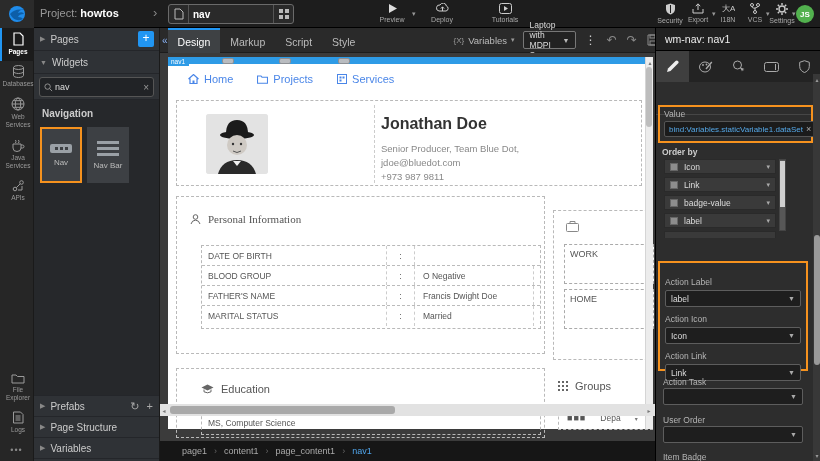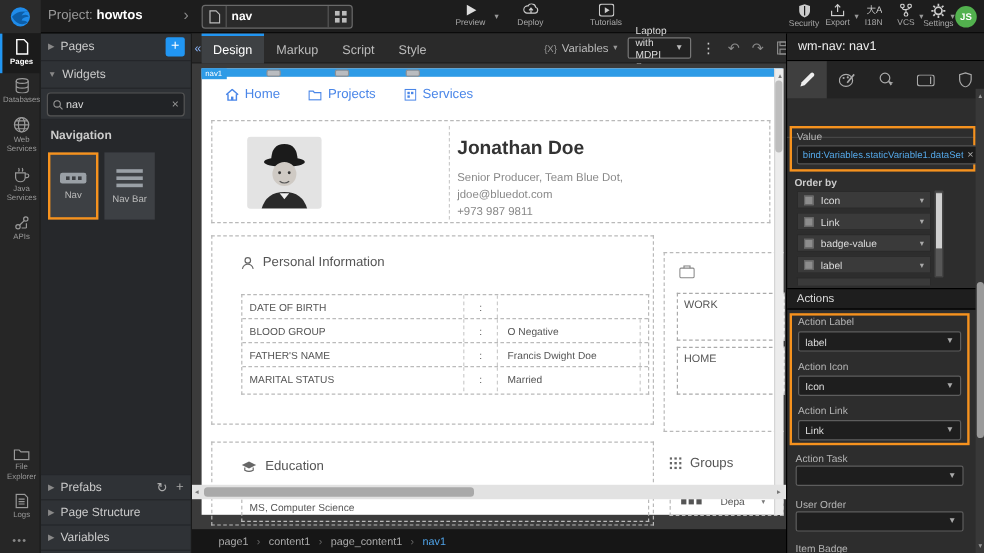--- a/index.html
+++ b/index.html
@@ -420,21 +420,21 @@
               </svg>
           </div>
           <div class="abs pdivider"></div>
           <div class="abs pline" style="top:42px;">Senior Producer, Team Blue Dot,</div>
           <div class="abs pname">Jonathan Doe</div>
           <div class="abs pline" style="top:56px;">jdoe@bluedot.com</div>
           <div class="abs pline" style="top:70px;">+973 987 9811</div>
         </div>
 
         <div class="abs dashbox" style="left:8px;top:139px;width:369px;height:158px;">
-          <div class="section-title" style="position:absolute;left:24px;top:16px;">
+          <div class="section-title" style="position:absolute;left:13px;top:16px;font-family:Liberation Serif, serif;">
             <svg width="11" height="11" viewBox="0 0 11 11">
                 <circle cx="5.5" cy="3" r="2.3" fill="none" stroke="#666"></circle>
                 <path d="M1 10 q1 -3.8 4.5 -3.8 q3.5 0 4.5 3.8" fill="none" stroke="#666"></path>
               </svg>
             <span>Personal Information</span>
           </div>
           <div class="abs dashbox" style="left:24px;top:48px;width:340px;height:84px;">
             <div class="pitable-row">
               <span class="pit-l">DATE OF BIRTH</span>
                 <span class="pit-c">:</span>
@@ -606,23 +606,22 @@
     <div class="abs orow" style="top:185px;">
       <span class="cb"></span>
         <span class="olbl">label</span>
         <span class="ochev">▾</span>
     </div>
     <div class="abs" style="left:8px;top:203px;width:112px;height:7px;background:#3a3a3a;border:1px solid #2a2a2a;border-bottom:none;overflow:hidden;"></div>
 
     <div class="abs listscroll"></div>
     <div class="abs listthumb"></div>
 
-    <div class="abs sect-bar">Actions</div>
-
-    <div class="abs orangebox" style="left:2px;top:233px;width:150px;height:110px;padding:0 5px;">
+
+    <div class="abs orangebox" style="left:2px;top:233px;width:150px;height:110px;padding:14px 5px;">
       <div class="flabel">Action Label</div>
       <div class="rsel" style="margin-top:3px;">
         <span class="sval">label</span>
           <span class="schev">▼</span>
       </div>
       <div class="flabel" style="margin-top:7px;">Action Icon</div>
       <div class="rsel" style="margin-top:3px;">
         <span class="sval">Icon</span>
           <span class="schev">▼</span>
       </div>

